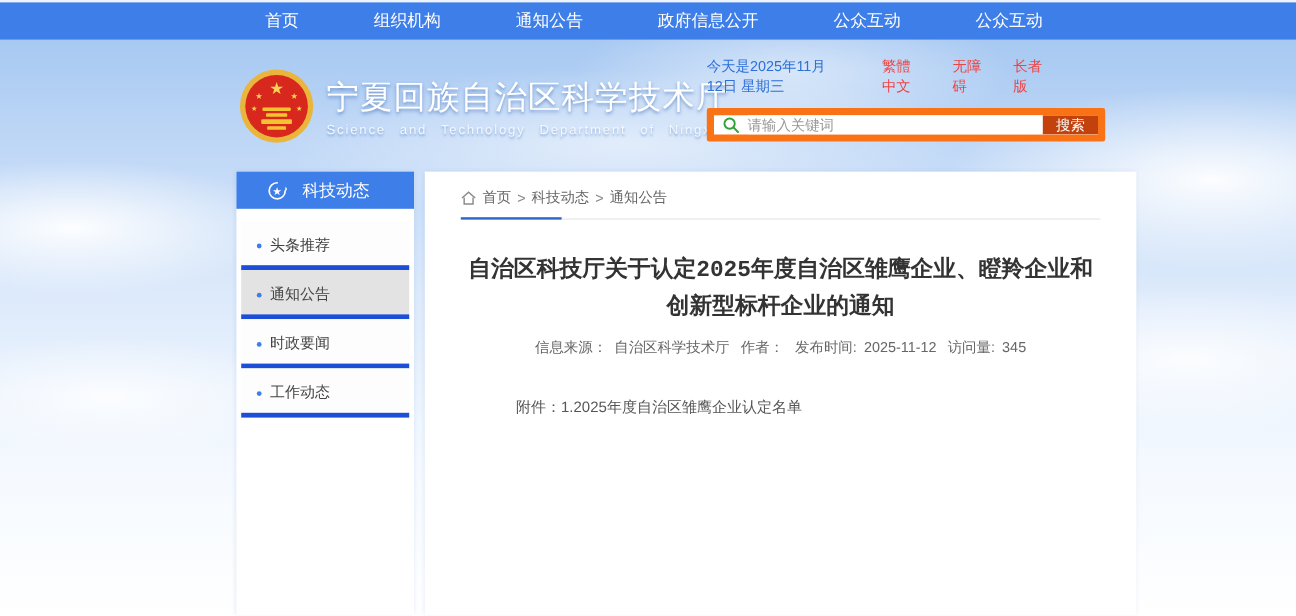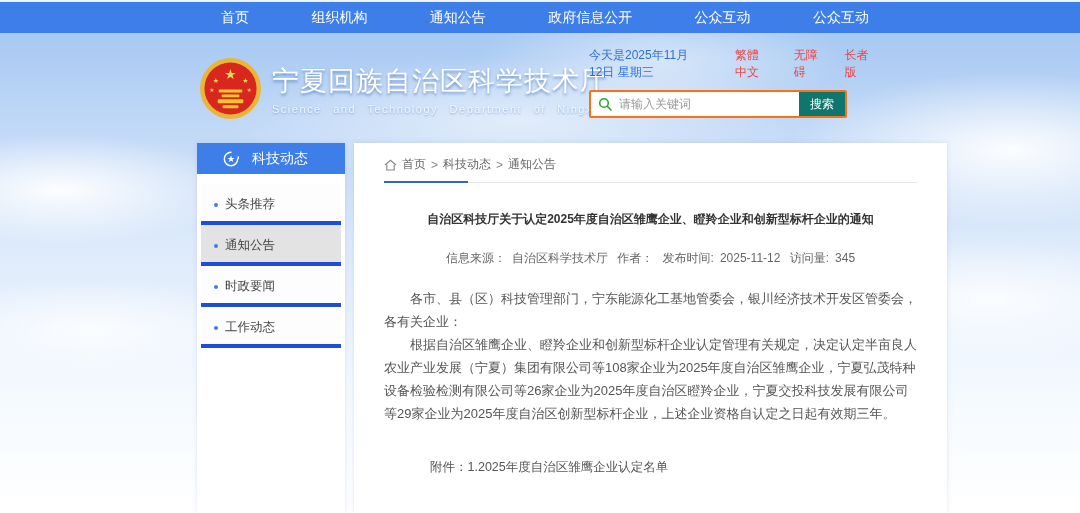--- a/index.html
+++ b/index.html
@@ -48,31 +48,31 @@
     text-shadow:0 1px 2px rgba(40,90,170,.45);
   }
   .header-right { position:absolute; right:78px; top:14px; width:280px; }
   .header-links {
     display:flex; justify-content:flex-end; gap:26px;
     font-size:12px; color:#2d6fd8; align-items:center;
   }
   .header-links .date { margin-right:8px; }
   .header-links a { color:#ef4444; text-decoration:none; cursor:pointer; }
   .search-row {
-    margin-top:9px; display:flex; height:28px; width:258px;
-    background:#ffffff; border:2px solid #f97316; border-radius:2px; overflow:hidden;
+    margin-top:9px; display:flex; height:28px; width:332px;
+    background:#ffffff; border:6px solid #f97316; border-radius:2px; overflow:hidden;
   }
   .search-row .mag { flex:0 0 28px; display:flex; align-items:center; justify-content:center; }
   .search-input {
     flex:1; border:none; outline:none; font-size:12px; color:#333;
     font-family:"Liberation Sans","DejaVu Sans",sans-serif;
   }
   .search-input::placeholder { color:#999; }
   .search-btn {
-    flex:0 0 46px; background:#0f766e; color:#fff; border:none; font-size:12px;
+    flex:0 0 46px; background:#c2410c; color:#fff; border:none; font-size:12px;
     cursor:pointer; font-family:inherit;
   }
   
   .main {
     position:relative; z-index:2; margin-left:197px; width:750px;
     margin-top:7px; display:flex; gap:9px; align-items:stretch; min-height:370px;
   }
   
   .sidebar { width:148px; background:#ffffff; box-shadow:0 0 4px rgba(120,150,200,.25); }
   .sidebar-head {
@@ -95,24 +95,24 @@
     padding-top:13px; font-size:12px; color:#666; display:flex; align-items:center; gap:5px;
   }
   .breadcrumb .crumb { cursor:pointer; }
   .breadcrumb .sep { color:#888; }
   .crumb-rule { position:relative; margin-top:9px; border-bottom:1px solid #e6e6e6; }
   .crumb-rule::before {
     content:""; position:absolute; left:0; bottom:-1px; width:84px; height:2px; background:#2e66c9;
   }
   .article-title {
     margin:27px auto 0 auto; max-width:545px; text-align:center;
-    font-size:12px; font-weight:bold; color:#333; line-height:1.65;
+    font-size:19px; font-weight:bold; color:#333; line-height:1.65;font-family:Liberation Mono, monospace;
   }
   .article-meta {
-    margin-top:20px; text-align:center; font-size:12px; color:#666;
+    margin-top:8px; text-align:center; font-size:12px; color:#666;
   }
   .article-meta span { margin:0 3px; }
   .article-body { margin-top:20px; font-size:13px; color:#555; line-height:1.78; }
   .article-body p { text-indent:2em; }
   .attachments { margin-top:30px; margin-left:46px; display:flex; font-size:12.5px; color:#555; line-height:1.85; }
   .attachments .att-label { flex:0 0 auto; }
   .attachments .att-list div { cursor:pointer; }
 </style>
 </head>
 <body>
@@ -208,24 +208,20 @@
 
     <h1 class="article-title">自治区科技厅关于认定2025年度自治区雏鹰企业、瞪羚企业和创新型标杆企业的通知</h1>
 
     <div class="article-meta">
       <span>信息来源：</span><span>自治区科学技术厅</span>
       <span>作者：</span>
       <span>发布时间:</span><span>2025-11-12</span>
       <span>访问量:</span><span>345</span>
     </div>
 
-    <div class="article-body">
-      <p>各市、县（区）科技管理部门，宁东能源化工基地管委会，银川经济技术开发区管委会，各有关企业：</p>
-      <p>根据自治区雏鹰企业、瞪羚企业和创新型标杆企业认定管理有关规定，决定认定半亩良人农业产业发展（宁夏）集团有限公司等108家企业为2025年度自治区雏鹰企业，宁夏弘茂特种设备检验检测有限公司等26家企业为2025年度自治区瞪羚企业，宁夏交投科技发展有限公司等29家企业为2025年度自治区创新型标杆企业，上述企业资格自认定之日起有效期三年。</p>
-    </div>
 
     <div class="attachments">
       <div class="att-label">附件：</div>
       <div class="att-list">
         <div>1.2025年度自治区雏鹰企业认定名单</div>
 
       </div>
     </div>
   </div>
 </div>

